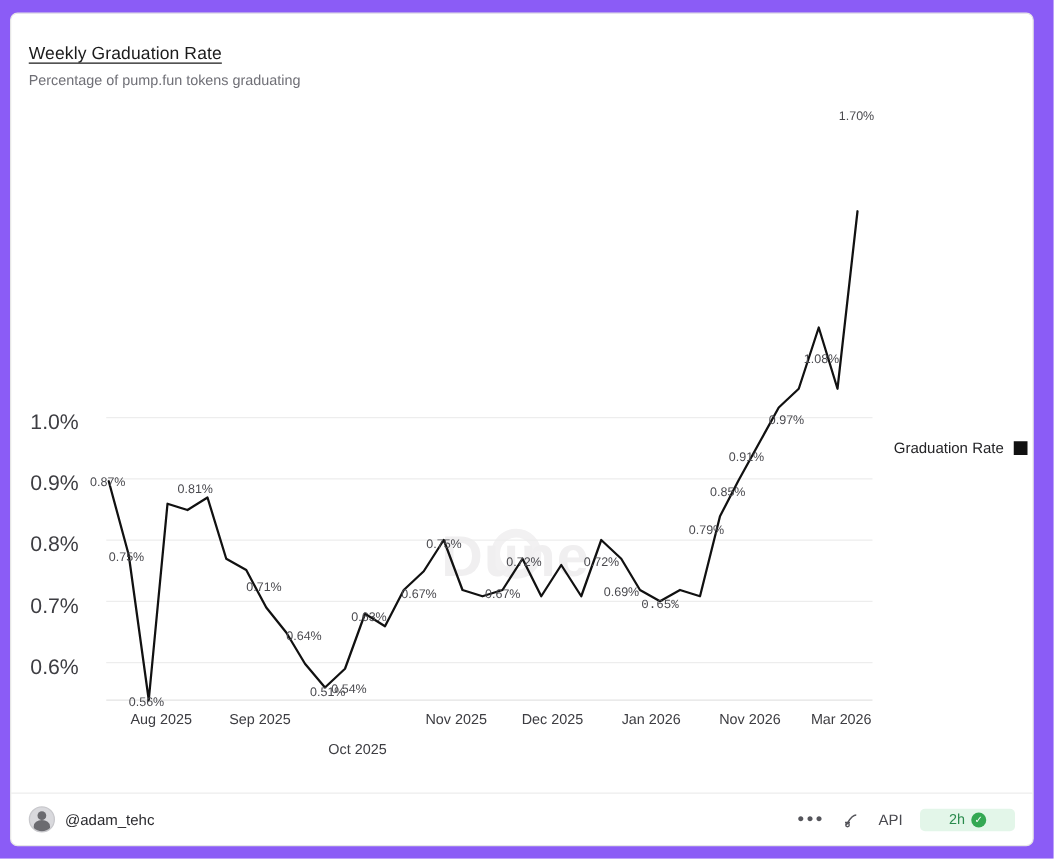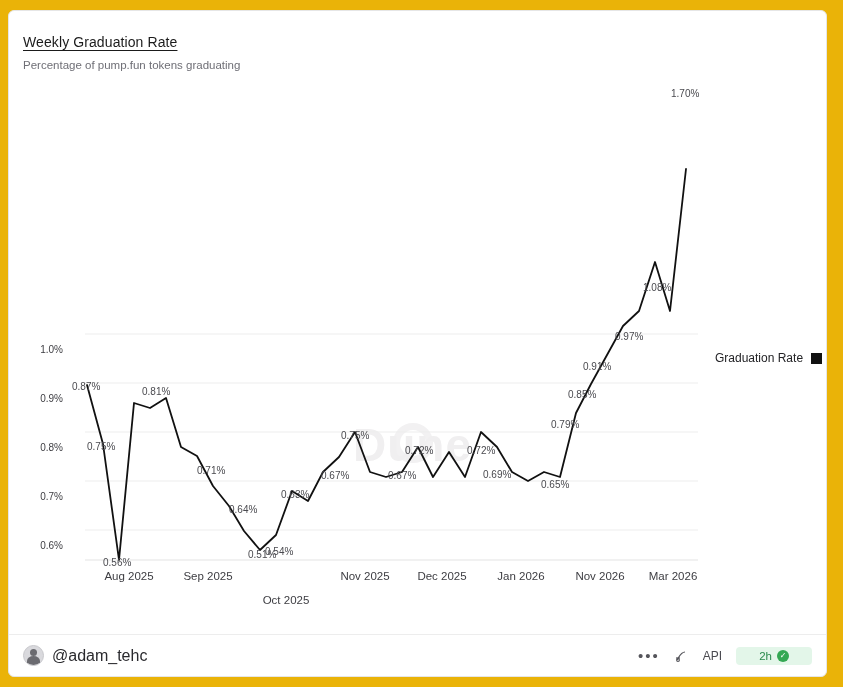--- a/index.html
+++ b/index.html
@@ -5,21 +5,21 @@
   html, body {
     margin: 0;
     padding: 0;
     background: #ffffff;
     font-family: "Liberation Sans", sans-serif;
   }
   #page {
     position: relative;
     width: 843px;
     height: 687px;
-    background: #eab308;
+    background: #8b5cf6;
     overflow: hidden;
   }
   .card {
     position: absolute;
     left: 8px;
     top: 10px;
     width: 819px;
     height: 667px;
     background: #ffffff;
     border: 1px solid #e6e6e6;
@@ -70,25 +70,24 @@
     border: 7px solid #f2f1f2;
     box-sizing: border-box;
   }
   svg.chart {
     position: absolute;
     left: 0;
     top: 0;
   }
   .ytick {
     position: absolute;
-    font-size: 10px;
+    font-size: 17px;
     color: #3d3d42;
     text-align: right;
     width: 40px;
-    margin-top: 16px;
   }
   .xtick {
     position: absolute;
     font-size: 11.5px;
     color: #3d3d42;
     text-align: center;
     width: 80px;
   }
   .pt-label {
     position: absolute;
@@ -122,21 +121,21 @@
     display: flex;
     align-items: center;
     justify-content: space-between;
     padding: 0 14px;
     box-sizing: border-box;
   }
   .author {
     display: flex;
     align-items: center;
     gap: 8px;
-    font-size: 16px;
+    font-size: 12px;
     color: #2a2a2e;
   }
   .avatar {
     width: 19px;
     height: 19px;
     border-radius: 50%;
     background: #d9d9dd;
     border: 1px solid #c8c8cc;
     position: relative;
     overflow: hidden;
@@ -250,21 +249,21 @@
       <div class="pt-label" style="left:206px; top:421px;">0.64%</div>
       <div class="pt-label" style="left:225px; top:466px;">0.51%</div>
       <div class="pt-label" style="left:242px; top:450px;margin-top:13px;">0.54%</div>
       <div class="pt-label" style="left:258px; top:406px;">0.63%</div>
       <div class="pt-label" style="left:298px; top:387px;">0.67%</div>
       <div class="pt-label" style="left:318px; top:347px;">0.75%</div>
       <div class="pt-label" style="left:365px; top:387px;">0.67%</div>
       <div class="pt-label" style="left:382px; top:362px;">0.72%</div>
       <div class="pt-label" style="left:444px; top:362px;">0.72%</div>
       <div class="pt-label" style="left:460px; top:386px;">0.69%</div>
-      <div class="pt-label" style="left:518px; top:396px;">0.65%</div>
+      <div class="pt-label" style="left:490px; top:396px;font-family:Liberation Mono, monospace;">0.65%</div>
       <div class="pt-label" style="left:528px; top:336px;">0.79%</div>
       <div class="pt-label" style="left:545px; top:306px;">0.85%</div>
       <div class="pt-label" style="left:560px; top:278px;">0.91%</div>
       <div class="pt-label" style="left:592px; top:248px;">0.97%</div>
       <div class="pt-label" style="left:620px; top:199px;">1.08%</div>
       <div class="pt-label" style="left:648px; top:5px;">1.70%</div>
     </div>
 
     <div class="legend">
       <span>Graduation Rate</span>

